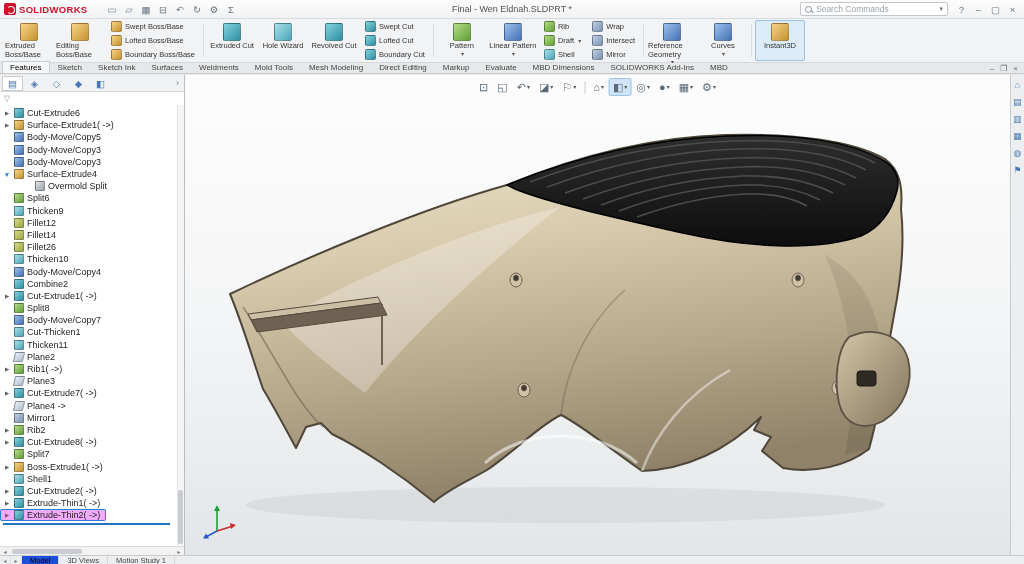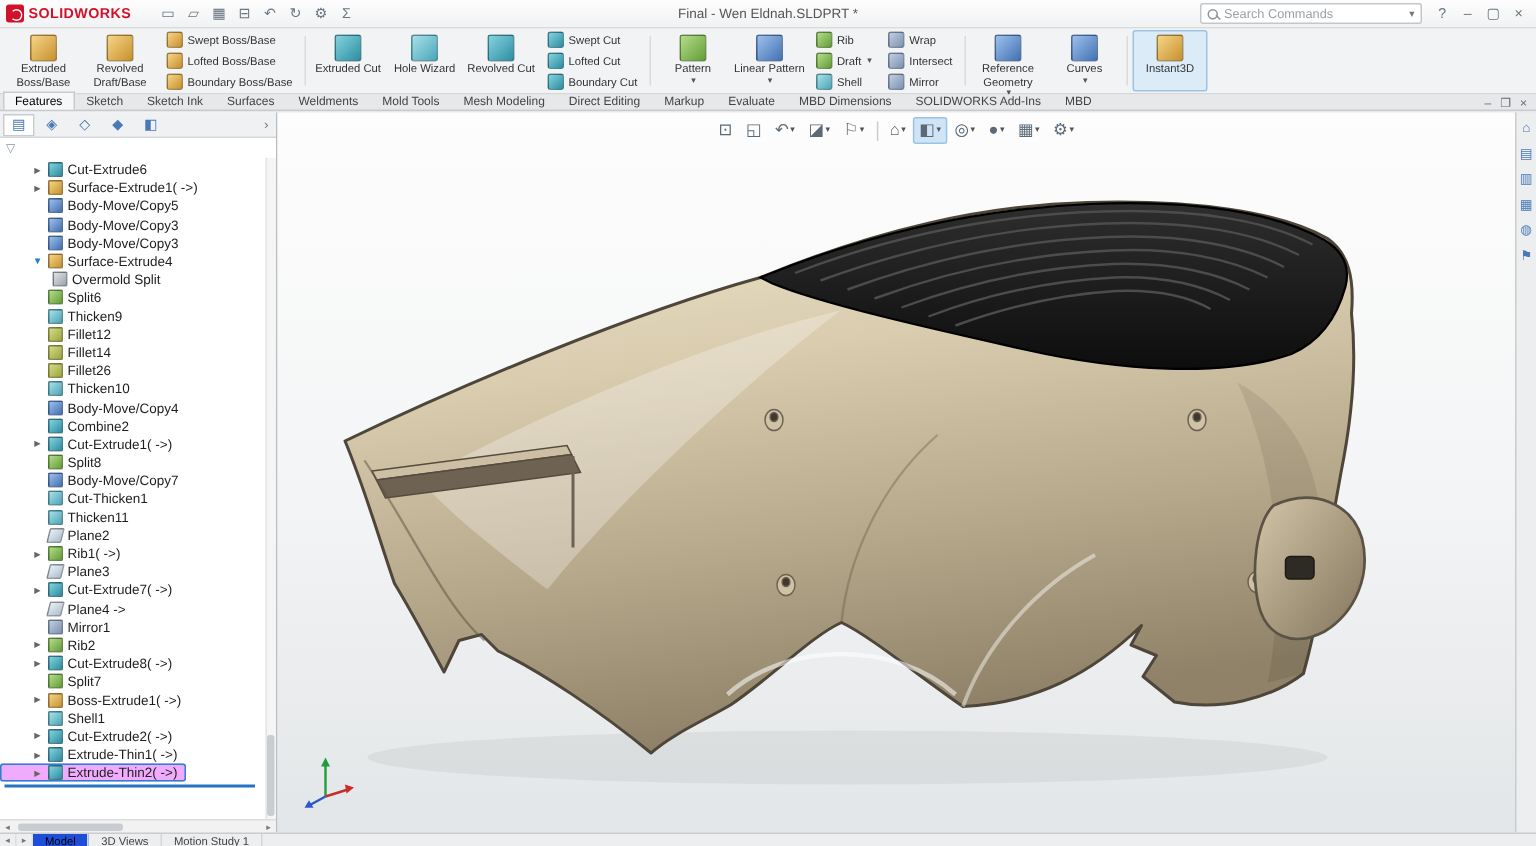--- a/index.html
+++ b/index.html
@@ -25,21 +25,21 @@
   .sb-caret{font-size:7px;color:#777;}
 
   
   .ribbon{position:absolute;top:19px;left:0;right:0;height:44px;background:#f2f3f5;border-bottom:1px solid #d5d7da;display:flex;align-items:stretch;padding:1px 2px;}
   .rib-group{display:flex;align-items:stretch;gap:1px;padding:0 2px;}
   .rib-sep{width:1px;background:#d9dbde;margin:4px 1px;flex:none;}
   .rib-big{display:flex;flex-direction:column;align-items:center;width:50px;padding:2px 0 0;border:1px solid transparent;border-radius:2px;background:none;font-family:inherit;cursor:default;}
   .rib-big.active{background:#dcebf8;border-color:#9cc3e5;}
   .ribicon{border-radius:2px;border:1px solid rgba(0,0,0,.28);flex:none;}
   .rib-big .ribicon{width:18px;height:18px;margin-bottom:1px;}
-  .rlabel{font-size:7.5px;line-height:8.5px;color:#333;text-align:center;}
+  .rlabel{font-size:7.5px;line-height:8.5px;color:#333;text-align:left;}
   .rib-stack{display:flex;flex-direction:column;justify-content:flex-start;gap:1px;}
   .rib-small{display:flex;align-items:center;gap:3px;height:13px;padding:0 4px;border:1px solid transparent;border-radius:2px;background:none;font-size:7.5px;color:#333;font-family:inherit;white-space:nowrap;cursor:default;}
   .rib-small .ribicon{width:11px;height:11px;}
   .caret{font-size:6px;color:#555;margin-left:1px;line-height:6px;}
 
   .icn-gold{background:linear-gradient(135deg,#f6d488,#c8922e);}
   .icn-teal{background:linear-gradient(135deg,#84d2de,#2e8fa3);}
   .icn-teal2{background:linear-gradient(135deg,#aadfe8,#4aa7b8);}
   .icn-green{background:linear-gradient(135deg,#b4dc8a,#639f37);}
   .icn-blue{background:linear-gradient(135deg,#9cc0ec,#4472b4);}
@@ -56,21 +56,21 @@
   .docctl span{font-size:8px;color:#667;}
 
   
   .leftpanel{position:absolute;top:75px;left:0;width:185px;bottom:9px;background:#fff;border-right:1px solid #b9bdc1;display:flex;flex-direction:column;}
   .lp-tabs{height:17px;background:#f0f1f3;border-bottom:1px solid #d5d7da;display:flex;align-items:center;padding:0 2px;gap:1px;flex:none;}
   .lp-tab{width:21px;height:15px;display:flex;align-items:center;justify-content:center;font-size:9.5px;color:#4a7ab5;border:1px solid transparent;cursor:default;}
   .lp-tab.active{background:#fff;border-color:#c9cccf;}
   .lp-chevron{margin-left:auto;color:#777;font-size:9px;padding:0 3px;}
   .lp-filter{height:13px;display:flex;align-items:center;padding:0 4px;color:#8a96a3;font-size:8px;flex:none;}
   .tree{flex:1;overflow:hidden;padding-top:2px;position:relative;}
-  .trow{display:flex;align-items:center;height:12.2px;padding-left:21px;gap:3px;font-size:9px;color:#1e1e1e;white-space:nowrap;cursor:default;}
+  .trow{display:flex;align-items:center;height:12.2px;padding-left:3px;gap:3px;font-size:9px;color:#1e1e1e;white-space:nowrap;cursor:default;}
   .trow .exp{width:8px;font-size:5.5px;color:#666;text-align:center;flex:none;}
   .trow .exp.blue{color:#1e7fd4;font-size:6.5px;}
   .ticon{width:10px;height:10px;flex:none;border-radius:1px;border:1px solid rgba(0,0,0,.32);}
   .trow.child{padding-left:24px;}
   .trow.selected{width:fit-content;padding-right:6px;background:#f0abfc;outline:1px solid #2a7fd4;outline-offset:-1px;border-radius:2px;}
   .rollback{border-top:2px solid #2573c4;margin:2px 14px 0 3px;}
   .lp-vscroll{position:absolute;top:0;right:0;width:7px;bottom:0;background:#f5f5f5;border-left:1px solid #e4e4e4;}
   .lp-vthumb{position:absolute;right:1px;bottom:2px;width:5px;height:54px;background:#c9cdd1;border-radius:2px;}
   .lp-hscroll{height:9px;background:#f2f2f2;border-top:1px solid #dcdcdc;display:flex;align-items:center;flex:none;}
   .hs-arrow{width:10px;font-size:6px;color:#777;text-align:center;}
@@ -131,21 +131,21 @@
 </div>
 
 <div class="ribbon">
     <div class="rib-group">
       <button class="rib-big">
         <span class="ribicon icn-gold"></span>
         <span class="rlabel">Extruded Boss/Base</span>
       </button>
       <button class="rib-big">
         <span class="ribicon icn-gold"></span>
-        <span class="rlabel">Revolved Draft/Base</span>
+        <span class="rlabel">Editing Boss/Base</span>
       </button>
       <div class="rib-stack">
         <button class="rib-small">
           <span class="ribicon icn-gold"></span>
           <span>Swept Boss/Base</span>
         </button>
         <button class="rib-small">
           <span class="ribicon icn-gold"></span>
           <span>Lofted Boss/Base</span>
         </button>

